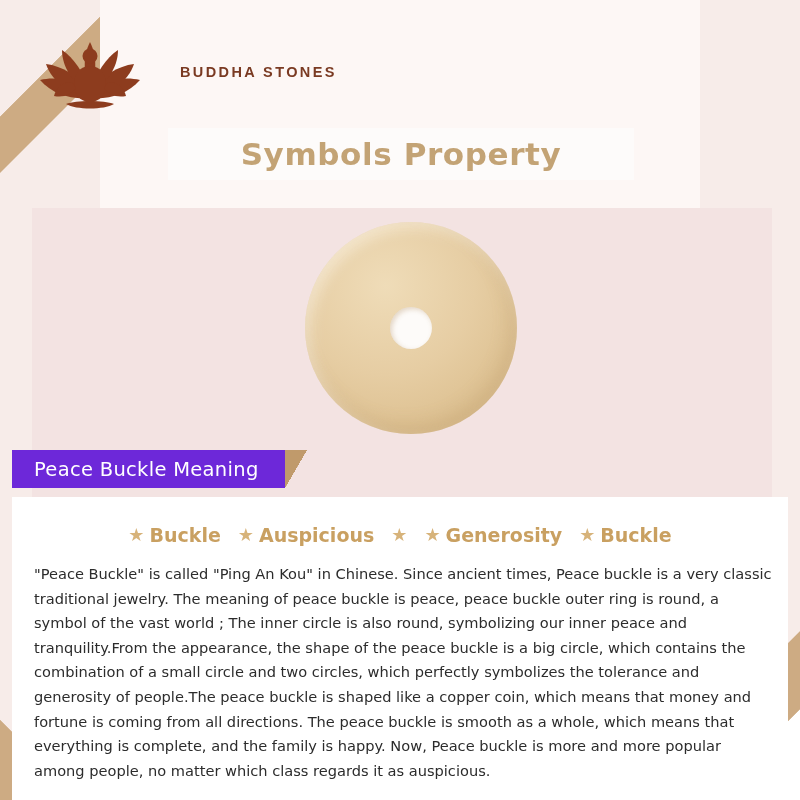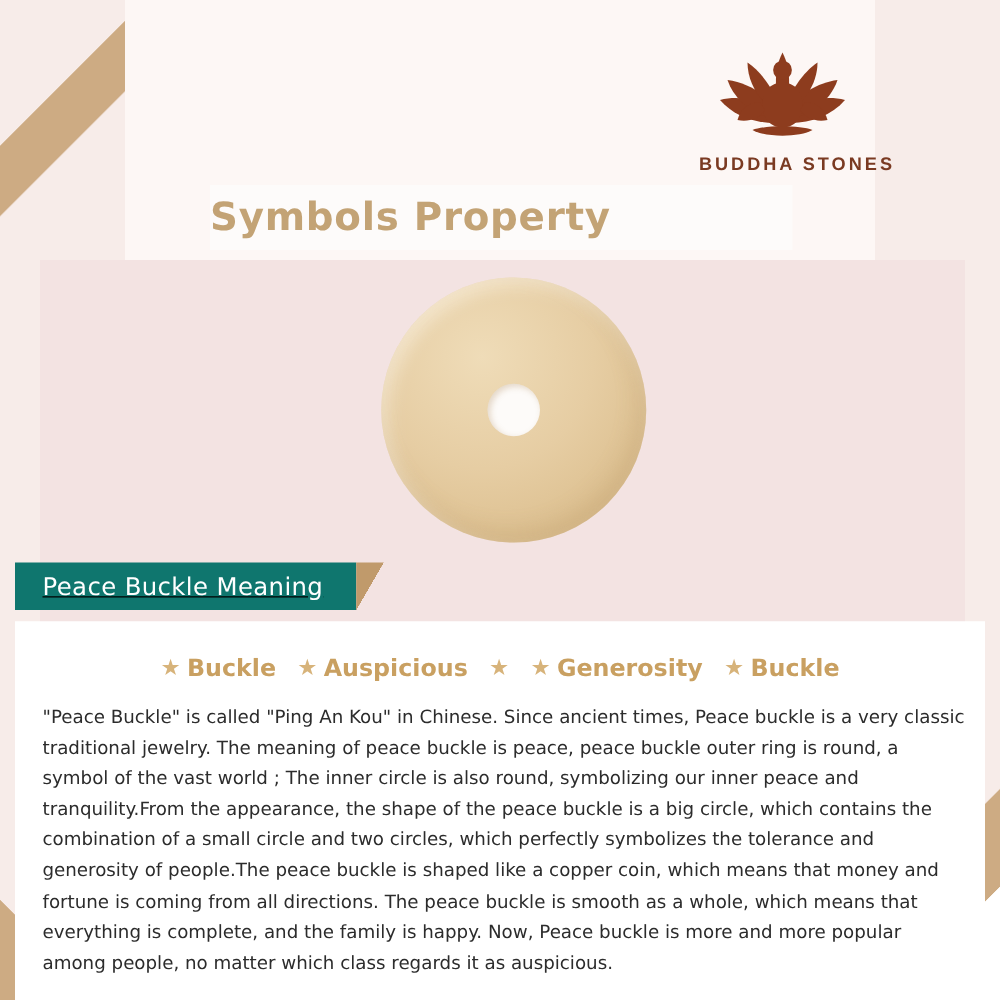--- a/index.html
+++ b/index.html
@@ -64,38 +64,38 @@
     position: absolute;
     top: 497px; left: 12px;
     width: 776px; height: 303px;
     background: #ffffff;
   }
 
   
   .logo-wrap {
     position: absolute;
     top: 20px; left: 0; width: 716px;
-    display: flex; flex-direction: column; align-items: flex-end;
+    display: flex; flex-direction: row; align-items: center;
   }
   .logo-mark { width: 180px; height: 100px; }
   .brand-name {
     margin-top: 4px;
     font-size: 14.5px;
     letter-spacing: 2.4px;
     color: #7a3a22;
     font-weight: bold;
   }
 
   
   .title-band {
     position: absolute;
-    top: 148px; left: 168px;
+    top: 128px; left: 168px;
     width: 466px; height: 52px;
     background: #fdfbfa;
-    display: flex; align-items: center; justify-content: flex-start;
+    display: flex; align-items: center; justify-content: center;
   }
   .title-band .title-text {
     font-size: 31px;
     font-weight: bold;
     letter-spacing: 0.6px;
     color: #c3a375;
     font-family: "DejaVu Sans", sans-serif;
   }
 
   
@@ -115,24 +115,23 @@
     border-radius: 50%;
     background: #fdfbf9;
     box-shadow: inset 2px 2px 5px rgba(170,130,80,0.30);
   }
 
   
   .ribbon {
     position: absolute;
     left: 12px; top: 450px;
     height: 38px;
-    background: #0f766e;
+    background: #6d28d9;
     display: flex; align-items: center;
     padding: 0 26px 0 22px;
-    text-decoration: underline;
   }
   .ribbon-text {
     color: #ffffff;
     font-size: 19.5px;
     letter-spacing: 0.3px;
     font-family: "DejaVu Sans", sans-serif;
   }
   .ribbon-tail {
     position: absolute;
     left: 100%; top: 0;

